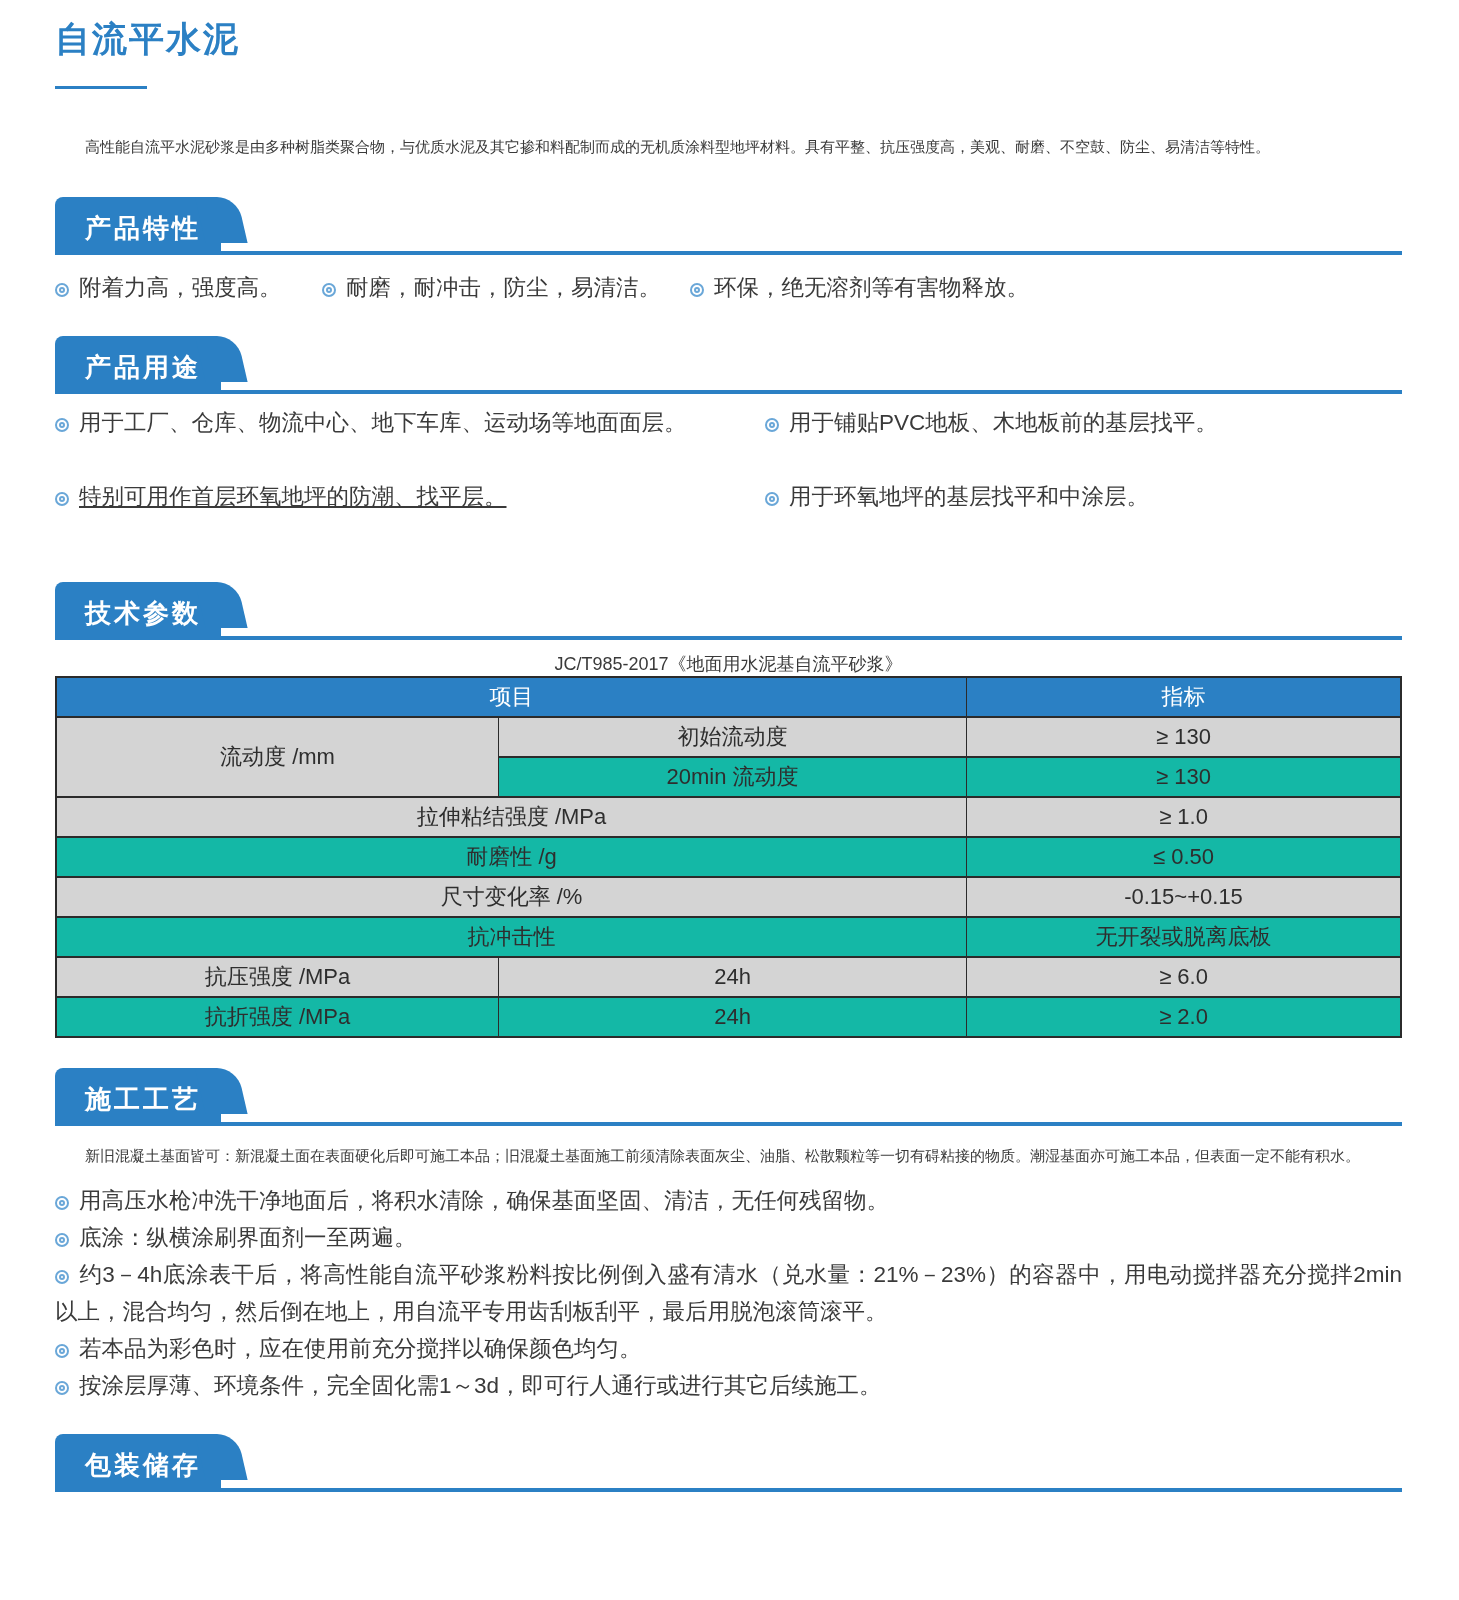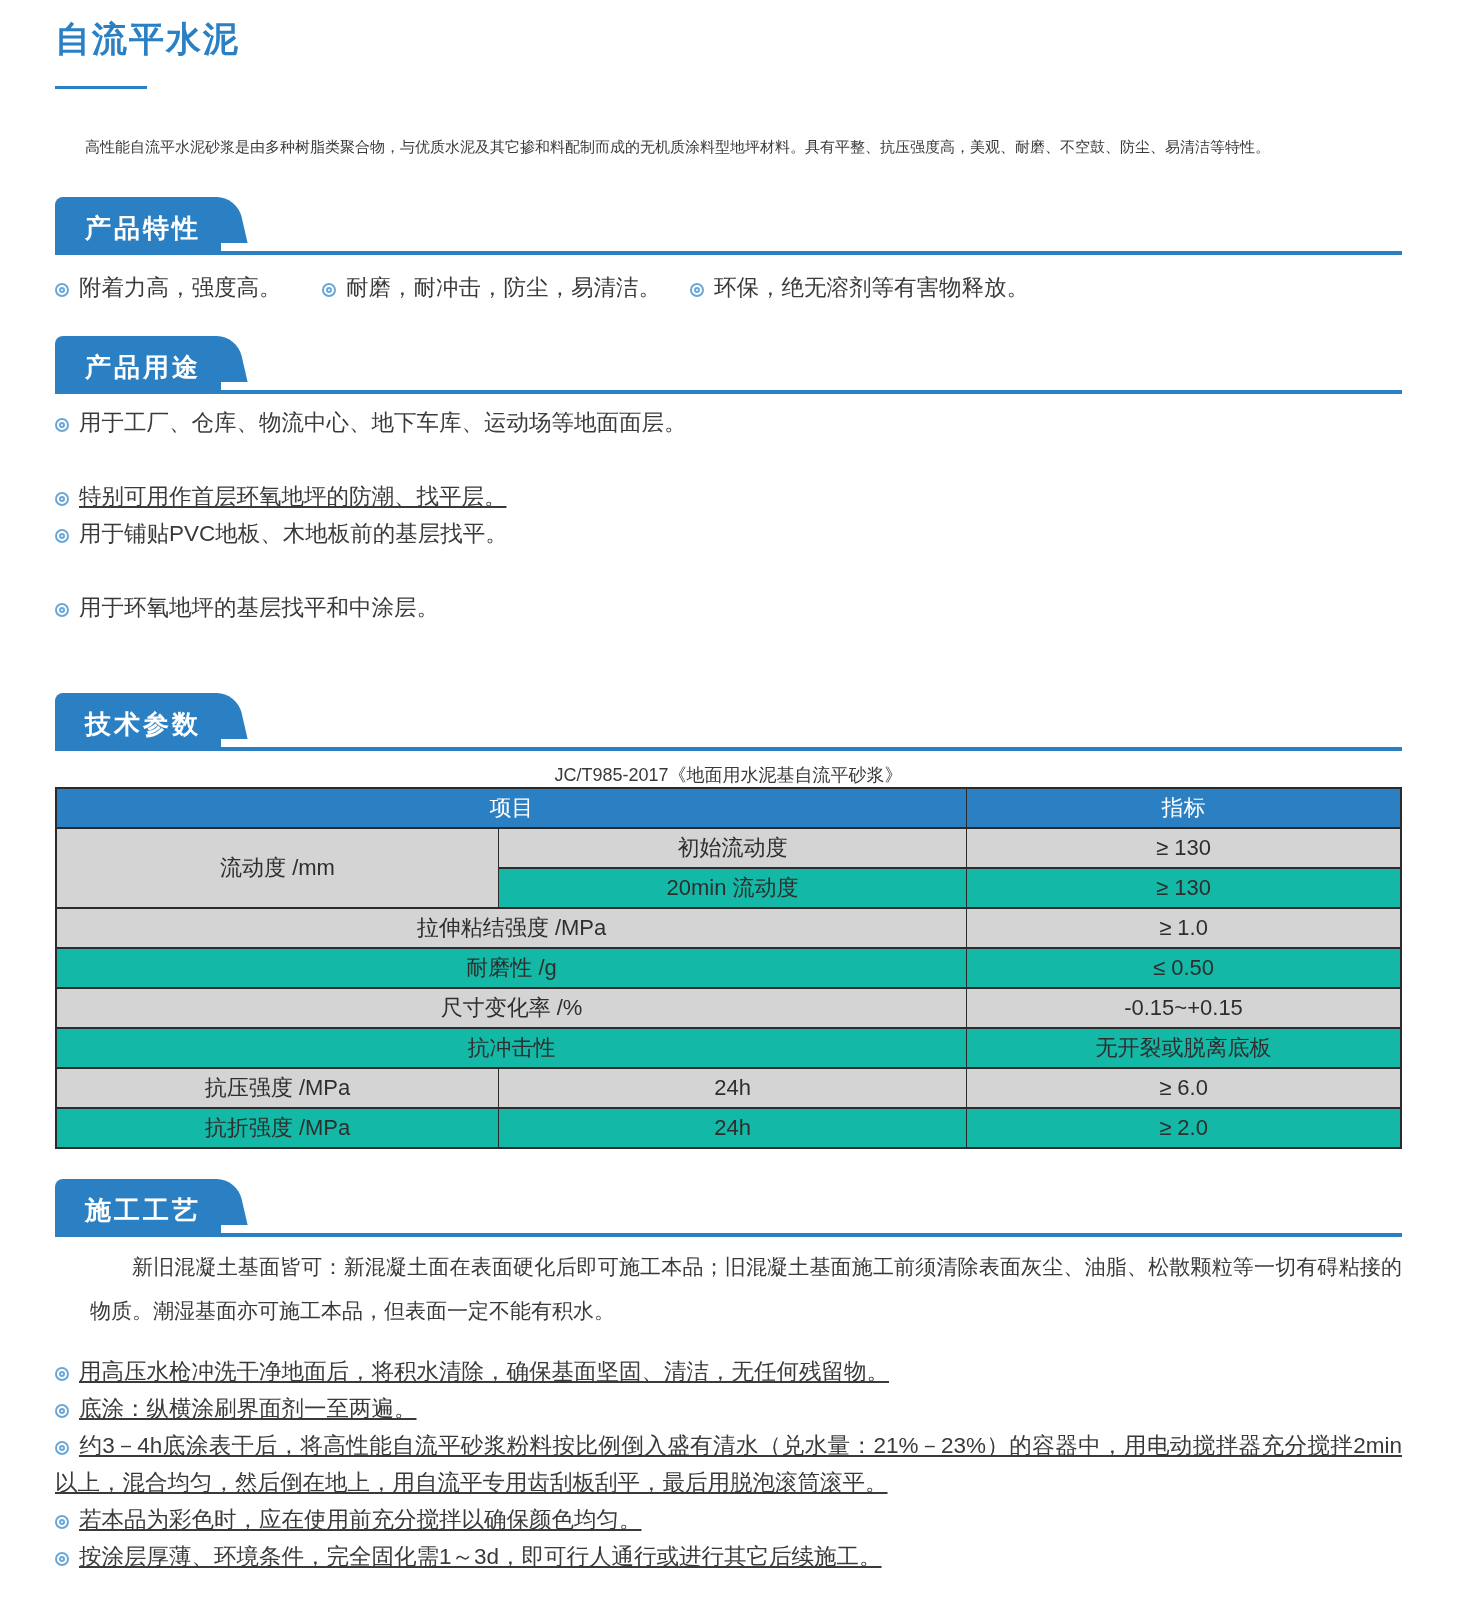--- a/index.html
+++ b/index.html
@@ -106,21 +106,20 @@
     display:flex;
     margin-top:14px;
   }
   .features-row .bl:nth-child(1){width:267px;}
   .features-row .bl:nth-child(2){width:368px;}
 
   
   .uses-cols{
     display:flex;
     margin-top:10px;
-    flex-direction:column;
   }
   .uses-col-left{width:710px;flex:none;}
   .uses-col-right{flex:1;}
   .uses-cols .bl{margin-top:0;line-height:37px;padding:0 0 0 0;margin-bottom:0;}
   .uses-cols .bl + .bl{margin-top:0;}
   .uses-cols li{height:74px;display:block;}
   .uses-cols li.single{height:37px;text-decoration:underline;}
 
   
   .standard-line{
@@ -152,27 +151,26 @@
     background:var(--blue);
     color:#ffffff;
     height:40px;
   }
   table.params tr.g td{background:var(--gray);}
   table.params tr.w td{background:#14b8a6;}
 
   
   .construction-intro{
     margin-top:8px;
-    font-size:21px;
+    font-size:15px;
     line-height:44px;
     text-indent:2em;
     text-align:justify;
-    margin-left:35px;
-  }
-  .steps{margin-top:20px;text-decoration:underline;}
+  }
+  .steps{margin-top:4px;}
   .steps .bl{display:block;}
 </style>
 </head>
 <body>
 
 <div class="page">
 
   <h1 class="doc-title">自流平水泥</h1>
   <div class="title-underline"></div>
 

